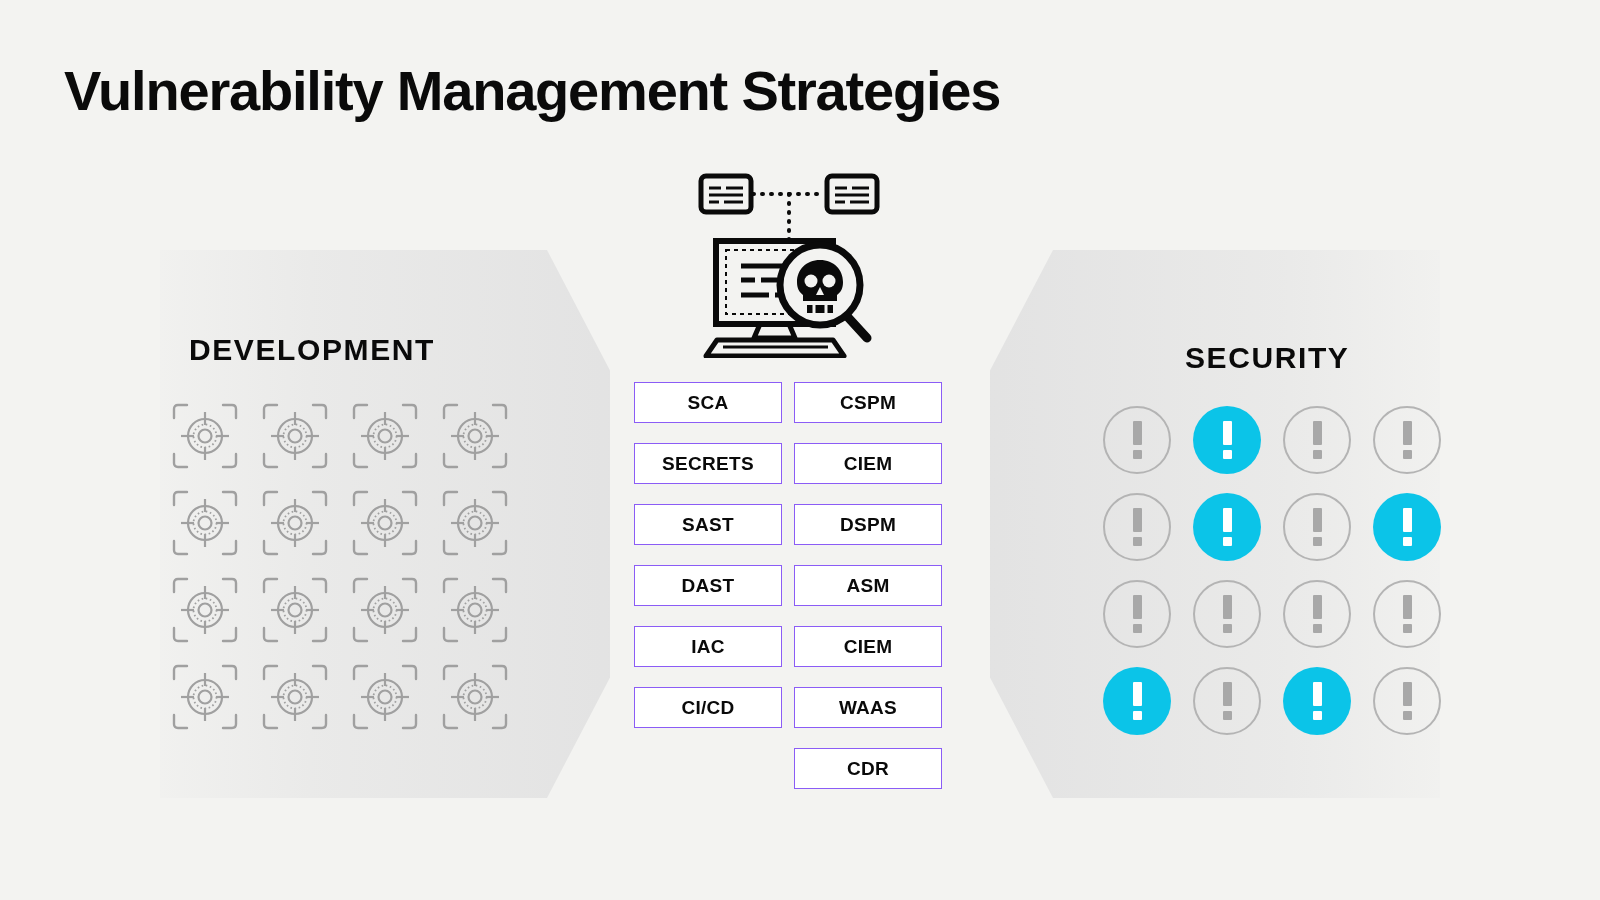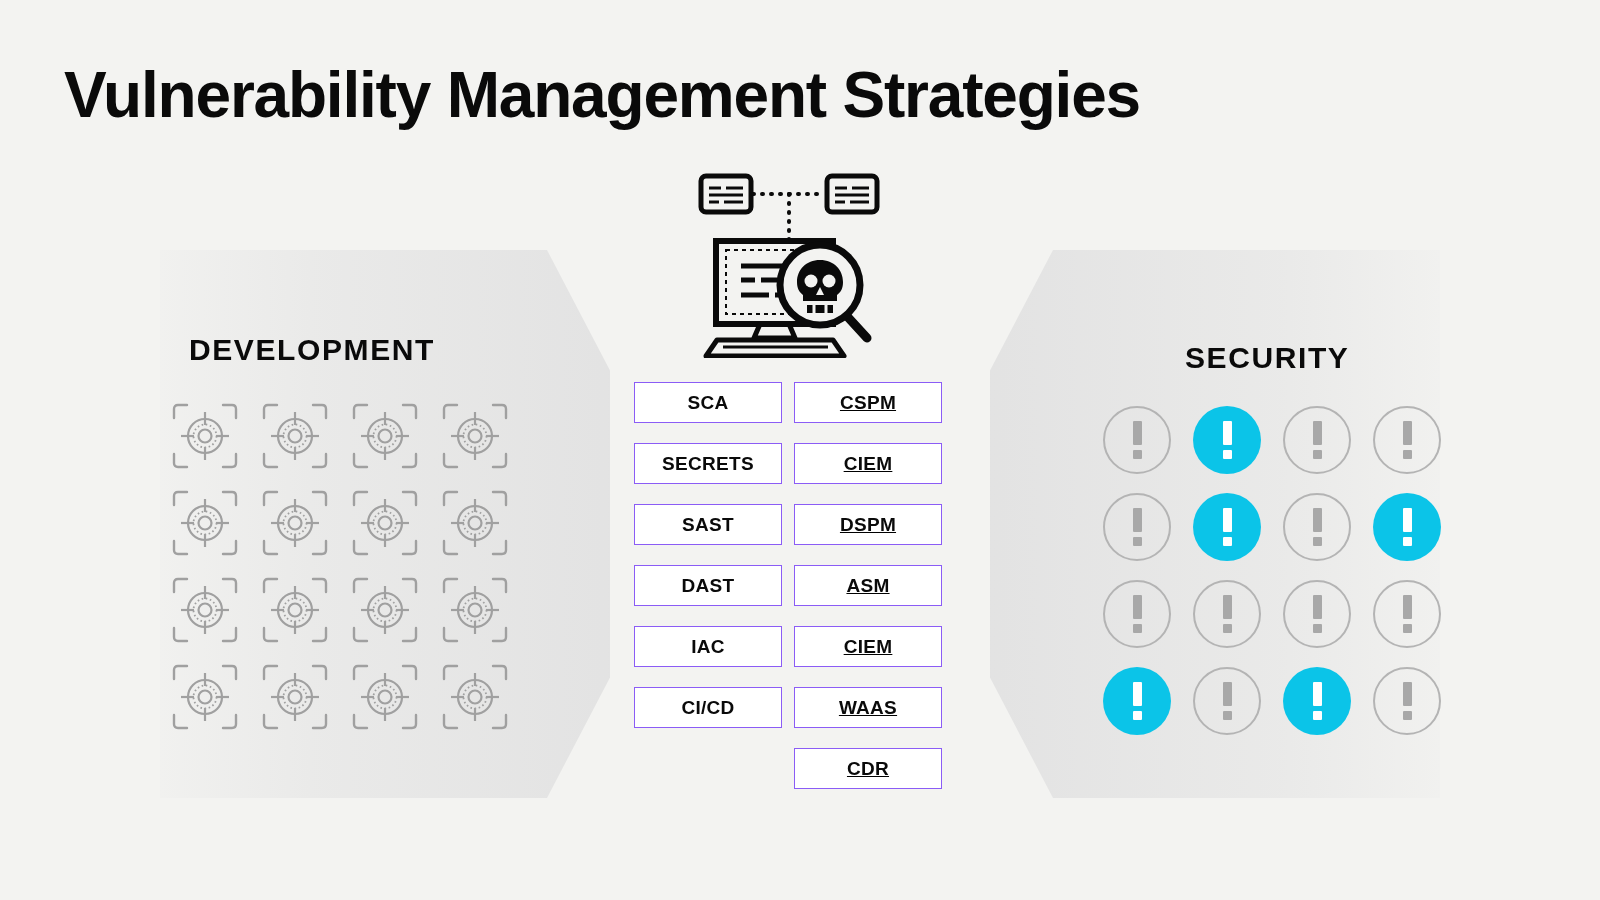--- a/index.html
+++ b/index.html
@@ -14,21 +14,21 @@
     background: #f3f3f1;
     font-family: "Liberation Sans", sans-serif;
     position: relative;
   }
 
   
   #page-title {
     position: absolute;
     left: 64px;
     top: 58px;
-    font-size: 64px;
+    font-size: 56px;
     font-weight: bold;
     letter-spacing: -1.2px;
     color: #0a0a0a;
     white-space: nowrap;
   }
 
   
   .panel {
     position: absolute;
     top: 250px;
@@ -122,21 +122,21 @@
   
   .tag-column {
     position: absolute;
     top: 382px;
     width: 148px;
     display: flex;
     flex-direction: column;
     gap: 20px;
   }
   #tag-column-left  { left: 634px; }
-  #tag-column-right { left: 794px; text-decoration: underline; }
+  #tag-column-right { left: 794px; }
 
   .tag-box {
     height: 41px;
     background: #ffffff;
     border: 1px solid #8b5cf6;
     display: flex;
     align-items: center;
     justify-content: center;
     font-size: 19px;
     font-weight: bold;

